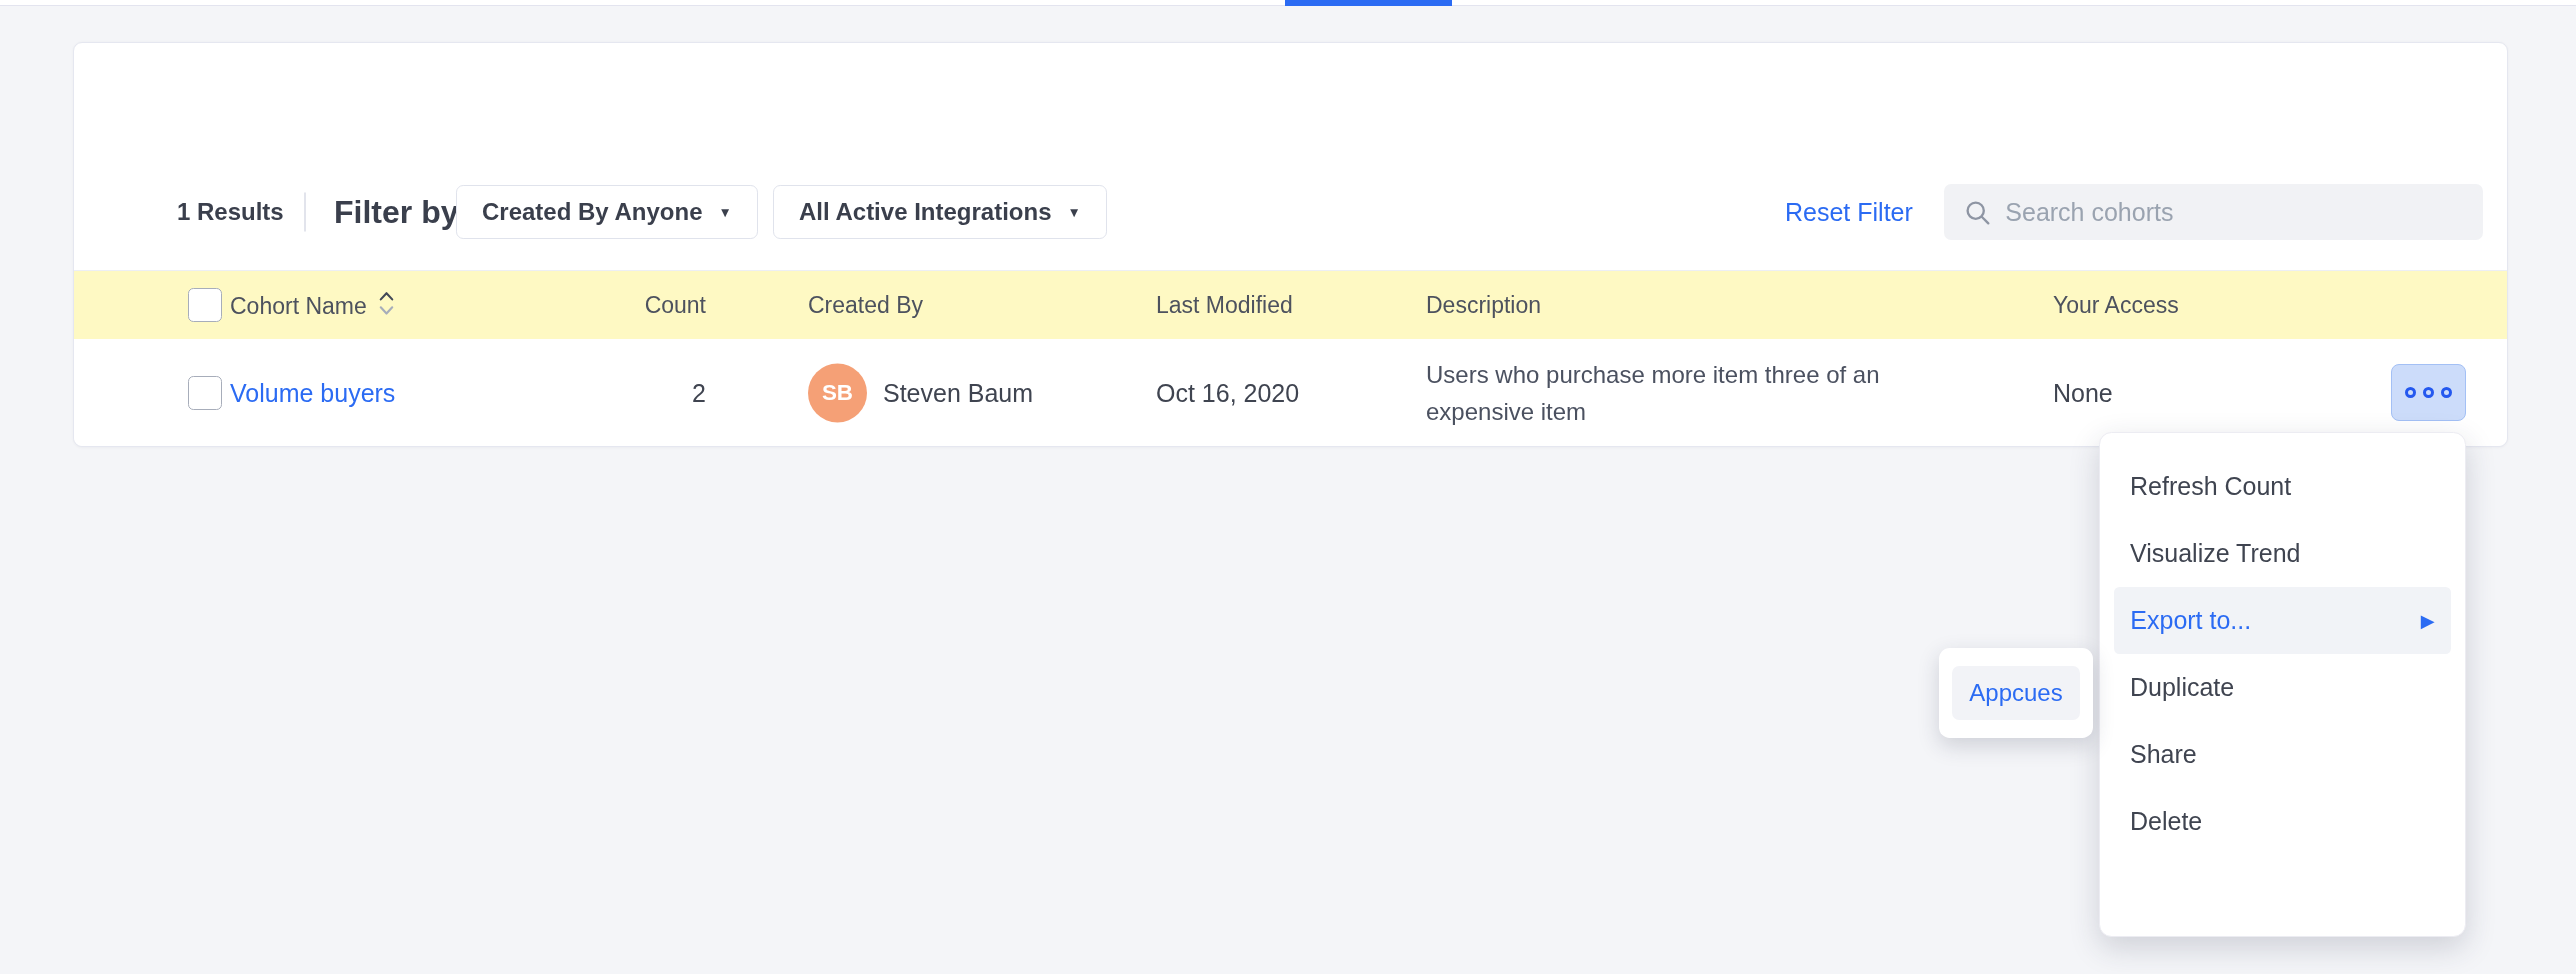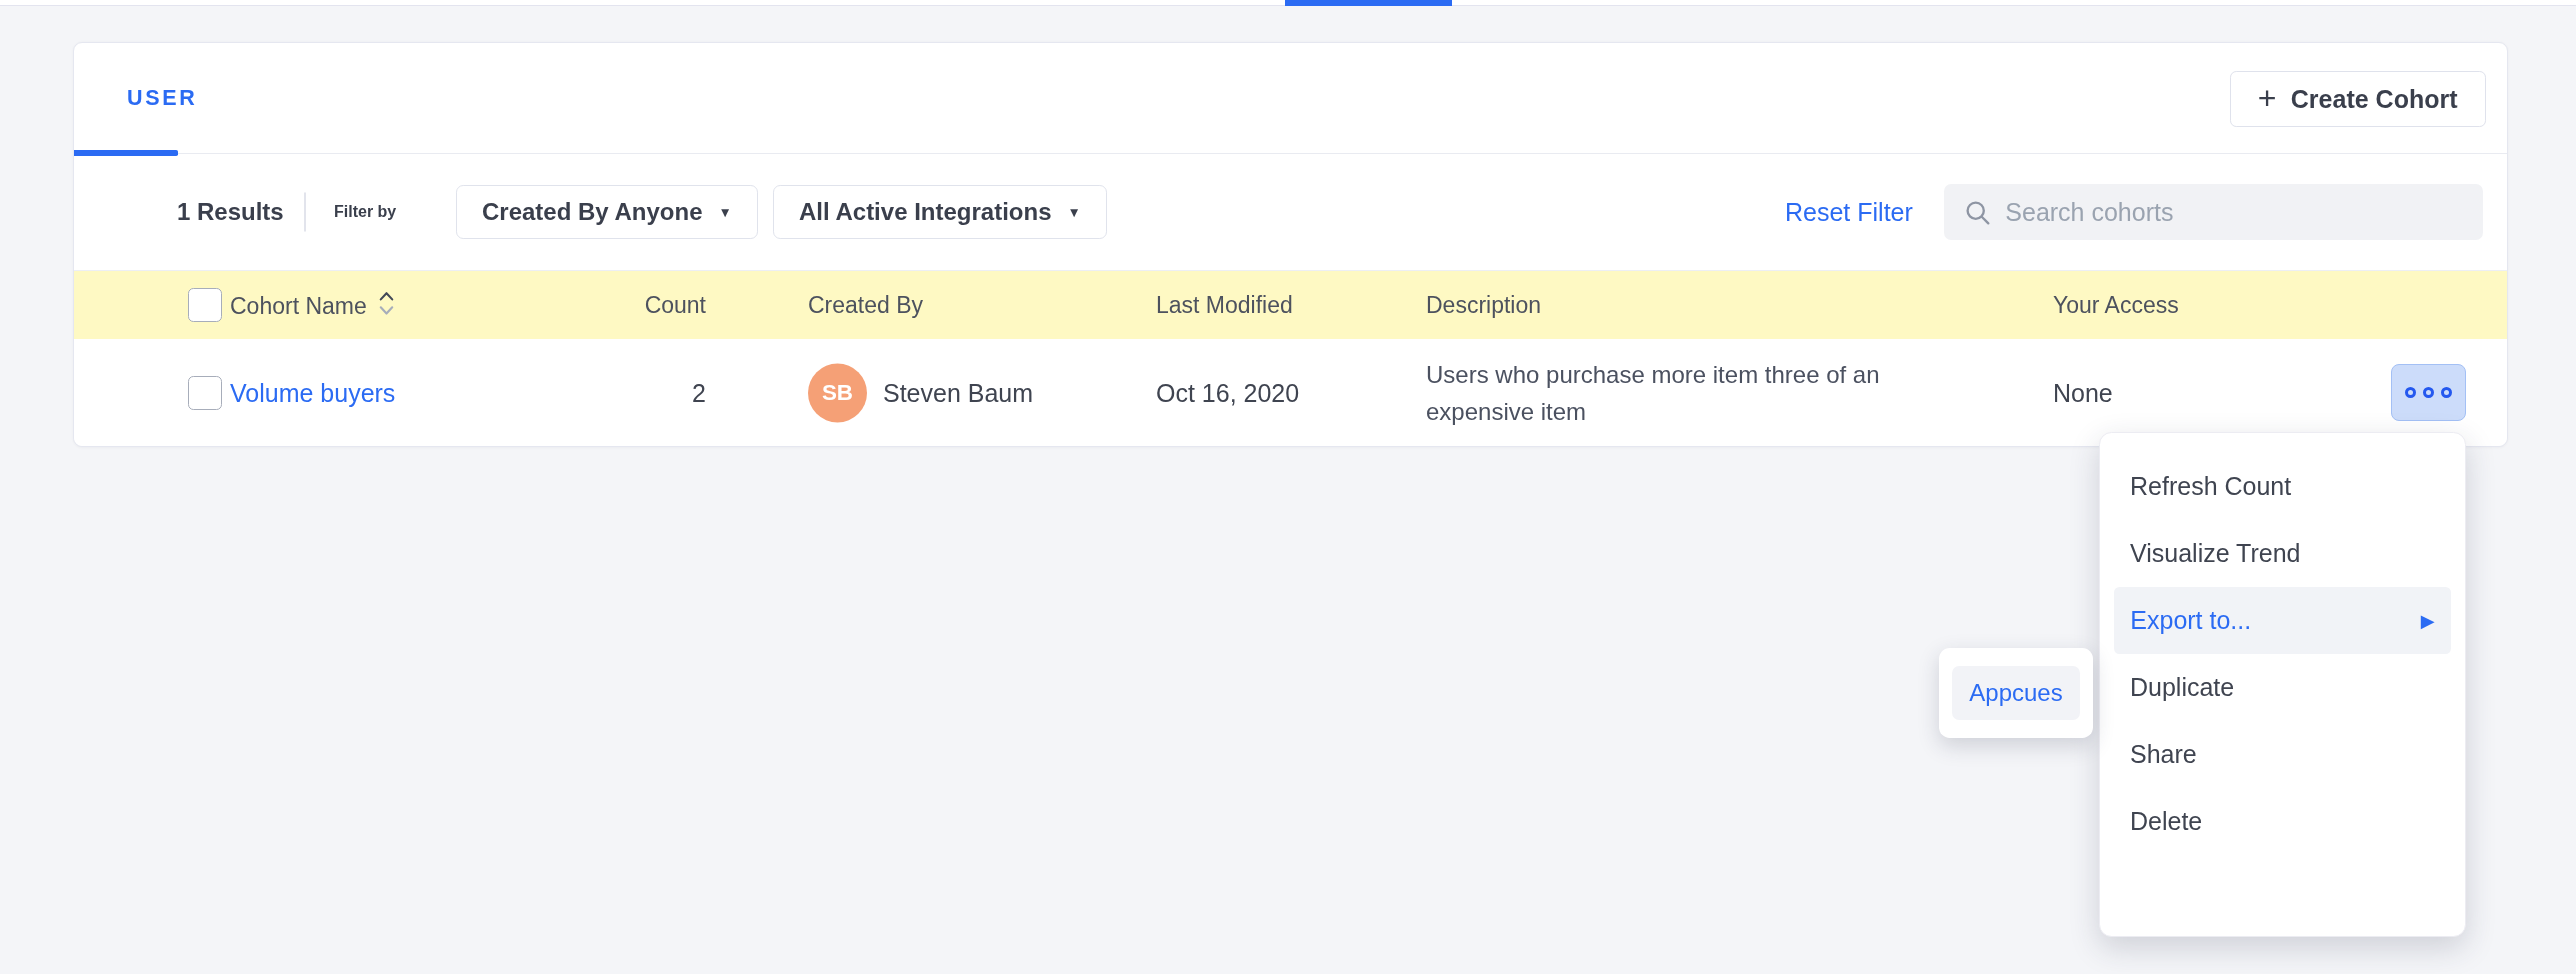--- a/index.html
+++ b/index.html
@@ -36,21 +36,21 @@
     display:flex; align-items:center; gap:14.3px; padding:0 27px;
     background:#ffffff; border:0.9px solid #dfe2ec; border-radius:6.3px;
     font-size:25px; font-weight:bold; color:#3a3f4c; cursor:pointer; }
   .plus-icon { font-size:32px; font-weight:normal; color:#3a3f4c; line-height:0; margin-top:-2.7px; }
 
   
   .filterbar { position:absolute; left:0; top:111px; width:100%; height:116px; }
   .filterbar > * { position:absolute; top:50%; transform:translateY(-50%); }
   .results-count { left:103px; font-size:24px; font-weight:bold; color:#3a3f4c; }
   .v-divider { left:230px; width:1.8px; height:39px; background:#e2e4ec; }
-  .filter-by { left:260px; font-size:16px; font-weight:bold; color:#3a3f4c; }
+  .filter-by { left:260px; font-size:32px; font-weight:bold; color:#3a3f4c; }
   .dd-btn { height:54px; display:flex; align-items:center; gap:16px; padding:0 25px;
     background:#ffffff; border:0.9px solid #e0e3ec; border-radius:7.2px;
     font-size:24px; font-weight:bold; color:#3a3f4c; cursor:pointer; }
   .dd-created { left:382px; }
   .dd-integrations { left:699px; }
   .caret-down { font-size:13.4px; color:#3a3f4c; margin-top:1.8px; }
   .reset-filter { left:1711px; font-size:25px; color:#2b6bf3; cursor:pointer; }
   .search-box { left:1870px; width:539px; height:56px; background:#f1f2f5;
     border-radius:7.2px; display:flex; align-items:center; padding:0 20px; gap:14.3px; }
   .search-input { flex:1; border:none; outline:none; background:transparent;
@@ -107,30 +107,20 @@
 </style>
 </head>
 <body>
 
 <div class="top-strip">
   <div class="top-indicator"></div>
 </div>
 
 <div class="card">
 
-  <div class="tabbar">
-    <div class="tab">
-      <span class="tab-label">USER</span>
-      <span class="tab-underline"></span>
-    </div>
-    <button class="create-btn">
-      <span class="plus-icon">+</span>
-      <span>Create Cohort</span>
-    </button>
-  </div>
 
   <div class="filterbar">
     <span class="results-count">1 Results</span>
     <span class="v-divider"></span>
     <span class="filter-by">Filter by</span>
 
     <button class="dd-btn dd-created">
       <span>Created By Anyone</span>
       <span class="caret-down">▼</span>
     </button>

